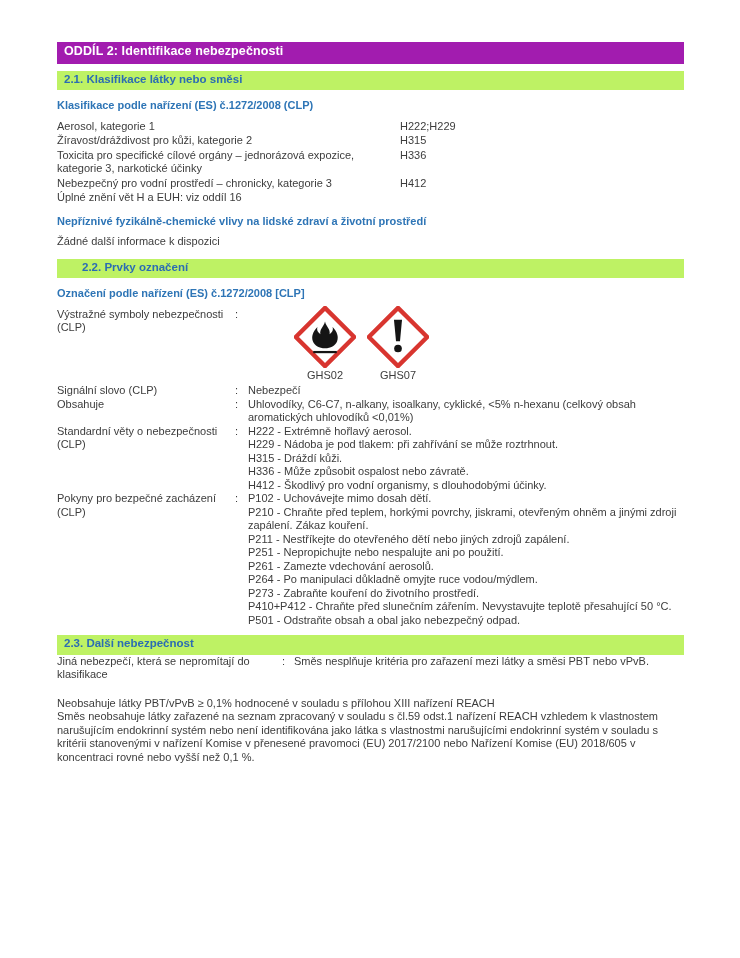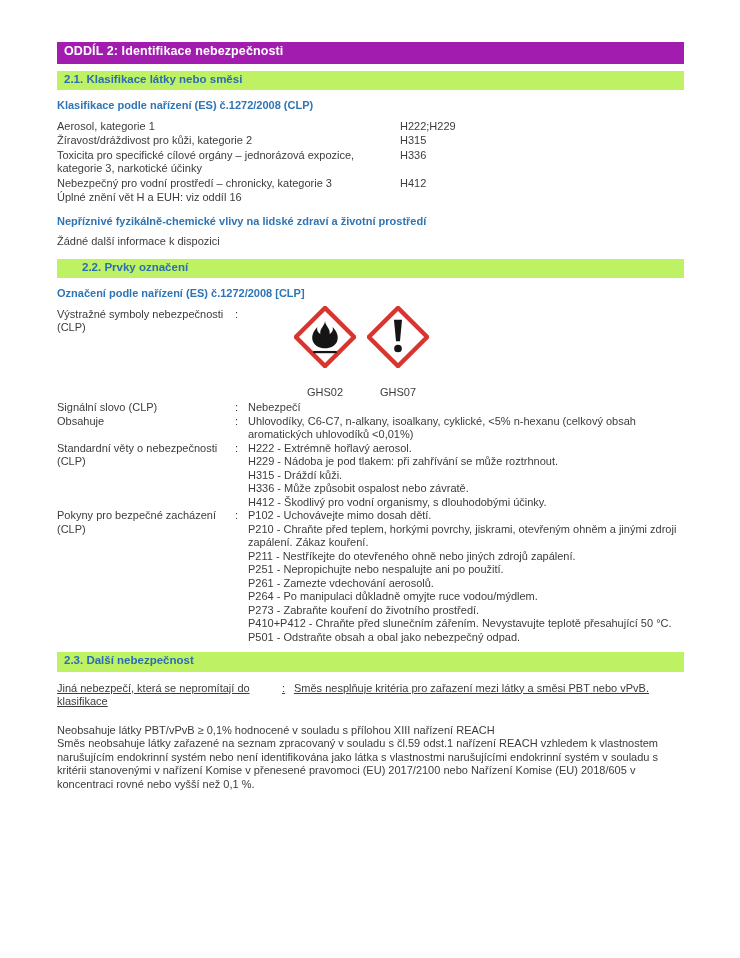--- a/index.html
+++ b/index.html
@@ -25,25 +25,25 @@
   .cls-label{padding-right:12px;}
   .note-line{margin-top:1px;}
 
   .kv{display:grid;grid-template-columns:178px 13px 1fr;margin-bottom:0;}
   .kv .colon{text-align:left;}
   .kv .val{}
 
   .picto-wrap{display:flex;gap:9px;margin-left:45px;margin-top:-2px;margin-bottom:2px;}
   .picto{width:64px;text-align:center;}
   .picto svg{display:block;width:62px;height:62px;margin:0 auto;}
-  .picto-code{font-size:11px;margin-top:18px;color:#3c3c3c;}
+  .picto-code{font-size:11px;margin-top:1px;color:#3c3c3c;}
 
   .stmt{margin-bottom:0;}
 
-  .other-row{display:grid;grid-template-columns:225px 12px 1fr;margin-top:10px;text-decoration:underline;}
+  .other-row{display:grid;grid-template-columns:225px 12px 1fr;margin-top:0;}
   .para{margin-top:15px;}
   .para2{margin-top:0;}
   .s23-gap{margin-top:8px;}
 </style>
 </head>
 <body>
 
 <div class="doc">
 
   <div class="section-bar">ODDÍL 2: Identifikace nebezpečnosti</div>
@@ -137,21 +137,21 @@
 
   <div class="kv">
     <div>Pokyny pro bezpečné zacházení (CLP)</div>
     <div class="colon">:</div>
     <div class="val">
 
         <div class="stmt">P102 - Uchovávejte mimo dosah dětí.</div>
 
         <div class="stmt">P210 - Chraňte před teplem, horkými povrchy, jiskrami, otevřeným ohněm a jinými zdroji zapálení. Zákaz kouření.</div>
 
-        <div class="stmt">P211 - Nestříkejte do otevřeného ohně nebo jiných zdrojů zapálení.</div>
+        <div class="stmt">P211 - Nestříkejte do otevřeného dětí nebo jiných zdrojů zapálení.</div>
 
         <div class="stmt">P251 - Nepropichujte nebo nespalujte ani po použití.</div>
 
         <div class="stmt">P261 - Zamezte vdechování aerosolů.</div>
 
         <div class="stmt">P264 - Po manipulaci důkladně omyjte ruce vodou/mýdlem.</div>
 
         <div class="stmt">P273 - Zabraňte kouření do životního prostředí.</div>
 
         <div class="stmt">P410+P412 - Chraňte před slunečním zářením. Nevystavujte teplotě přesahující 50 °C.</div>

